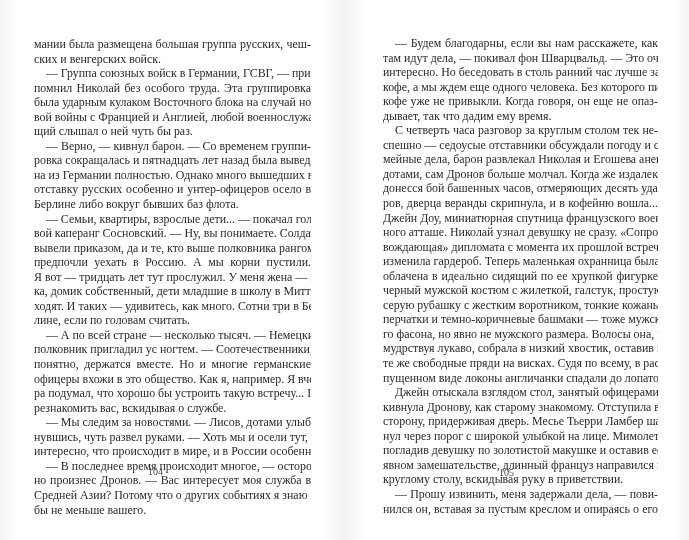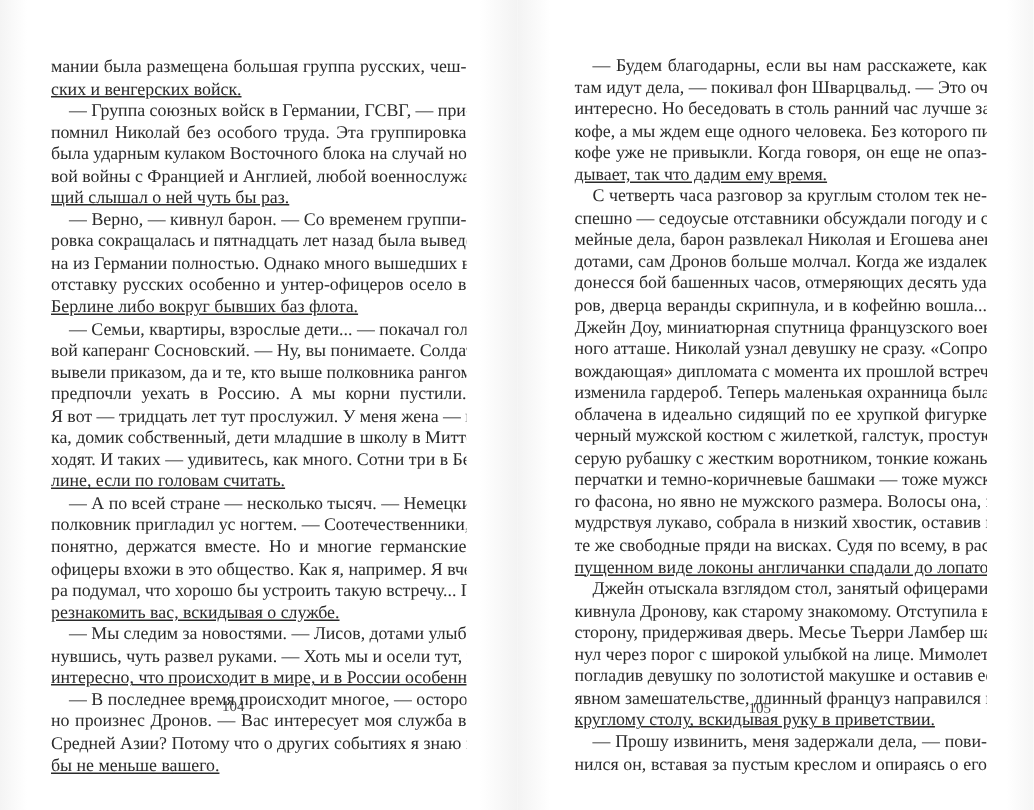--- a/index.html
+++ b/index.html
@@ -17,21 +17,21 @@
     .text-block {
       position: absolute;
       font-size: 11.9px;
       line-height: 14.55px;
       text-align: justify;
       hyphens: manual;
     }
     .page-left .text-block { left: 34px; top: 37px; width: 277px; }
     .page-right .text-block { left: 38px; top: 36px; width: 275px; }
     .line { display: block; white-space: nowrap; text-align: justify; text-align-last: justify; height: 14.55px; overflow: hidden; }
-    .line.last { text-align-last: left; text-decoration: underline; }
+    .line.last { text-align-last: left; }
     .line.indent { padding-left: 12px; }
     .page-number {
       position: absolute; font-size: 10px; color: #444; text-align: left; width: 40px;
     }
     .page-left .page-number { left: 148px; top: 466px; }
     .page-right .page-number { left: 154px; top: 467px; }
   </style>
 </head>
 <body>
 

